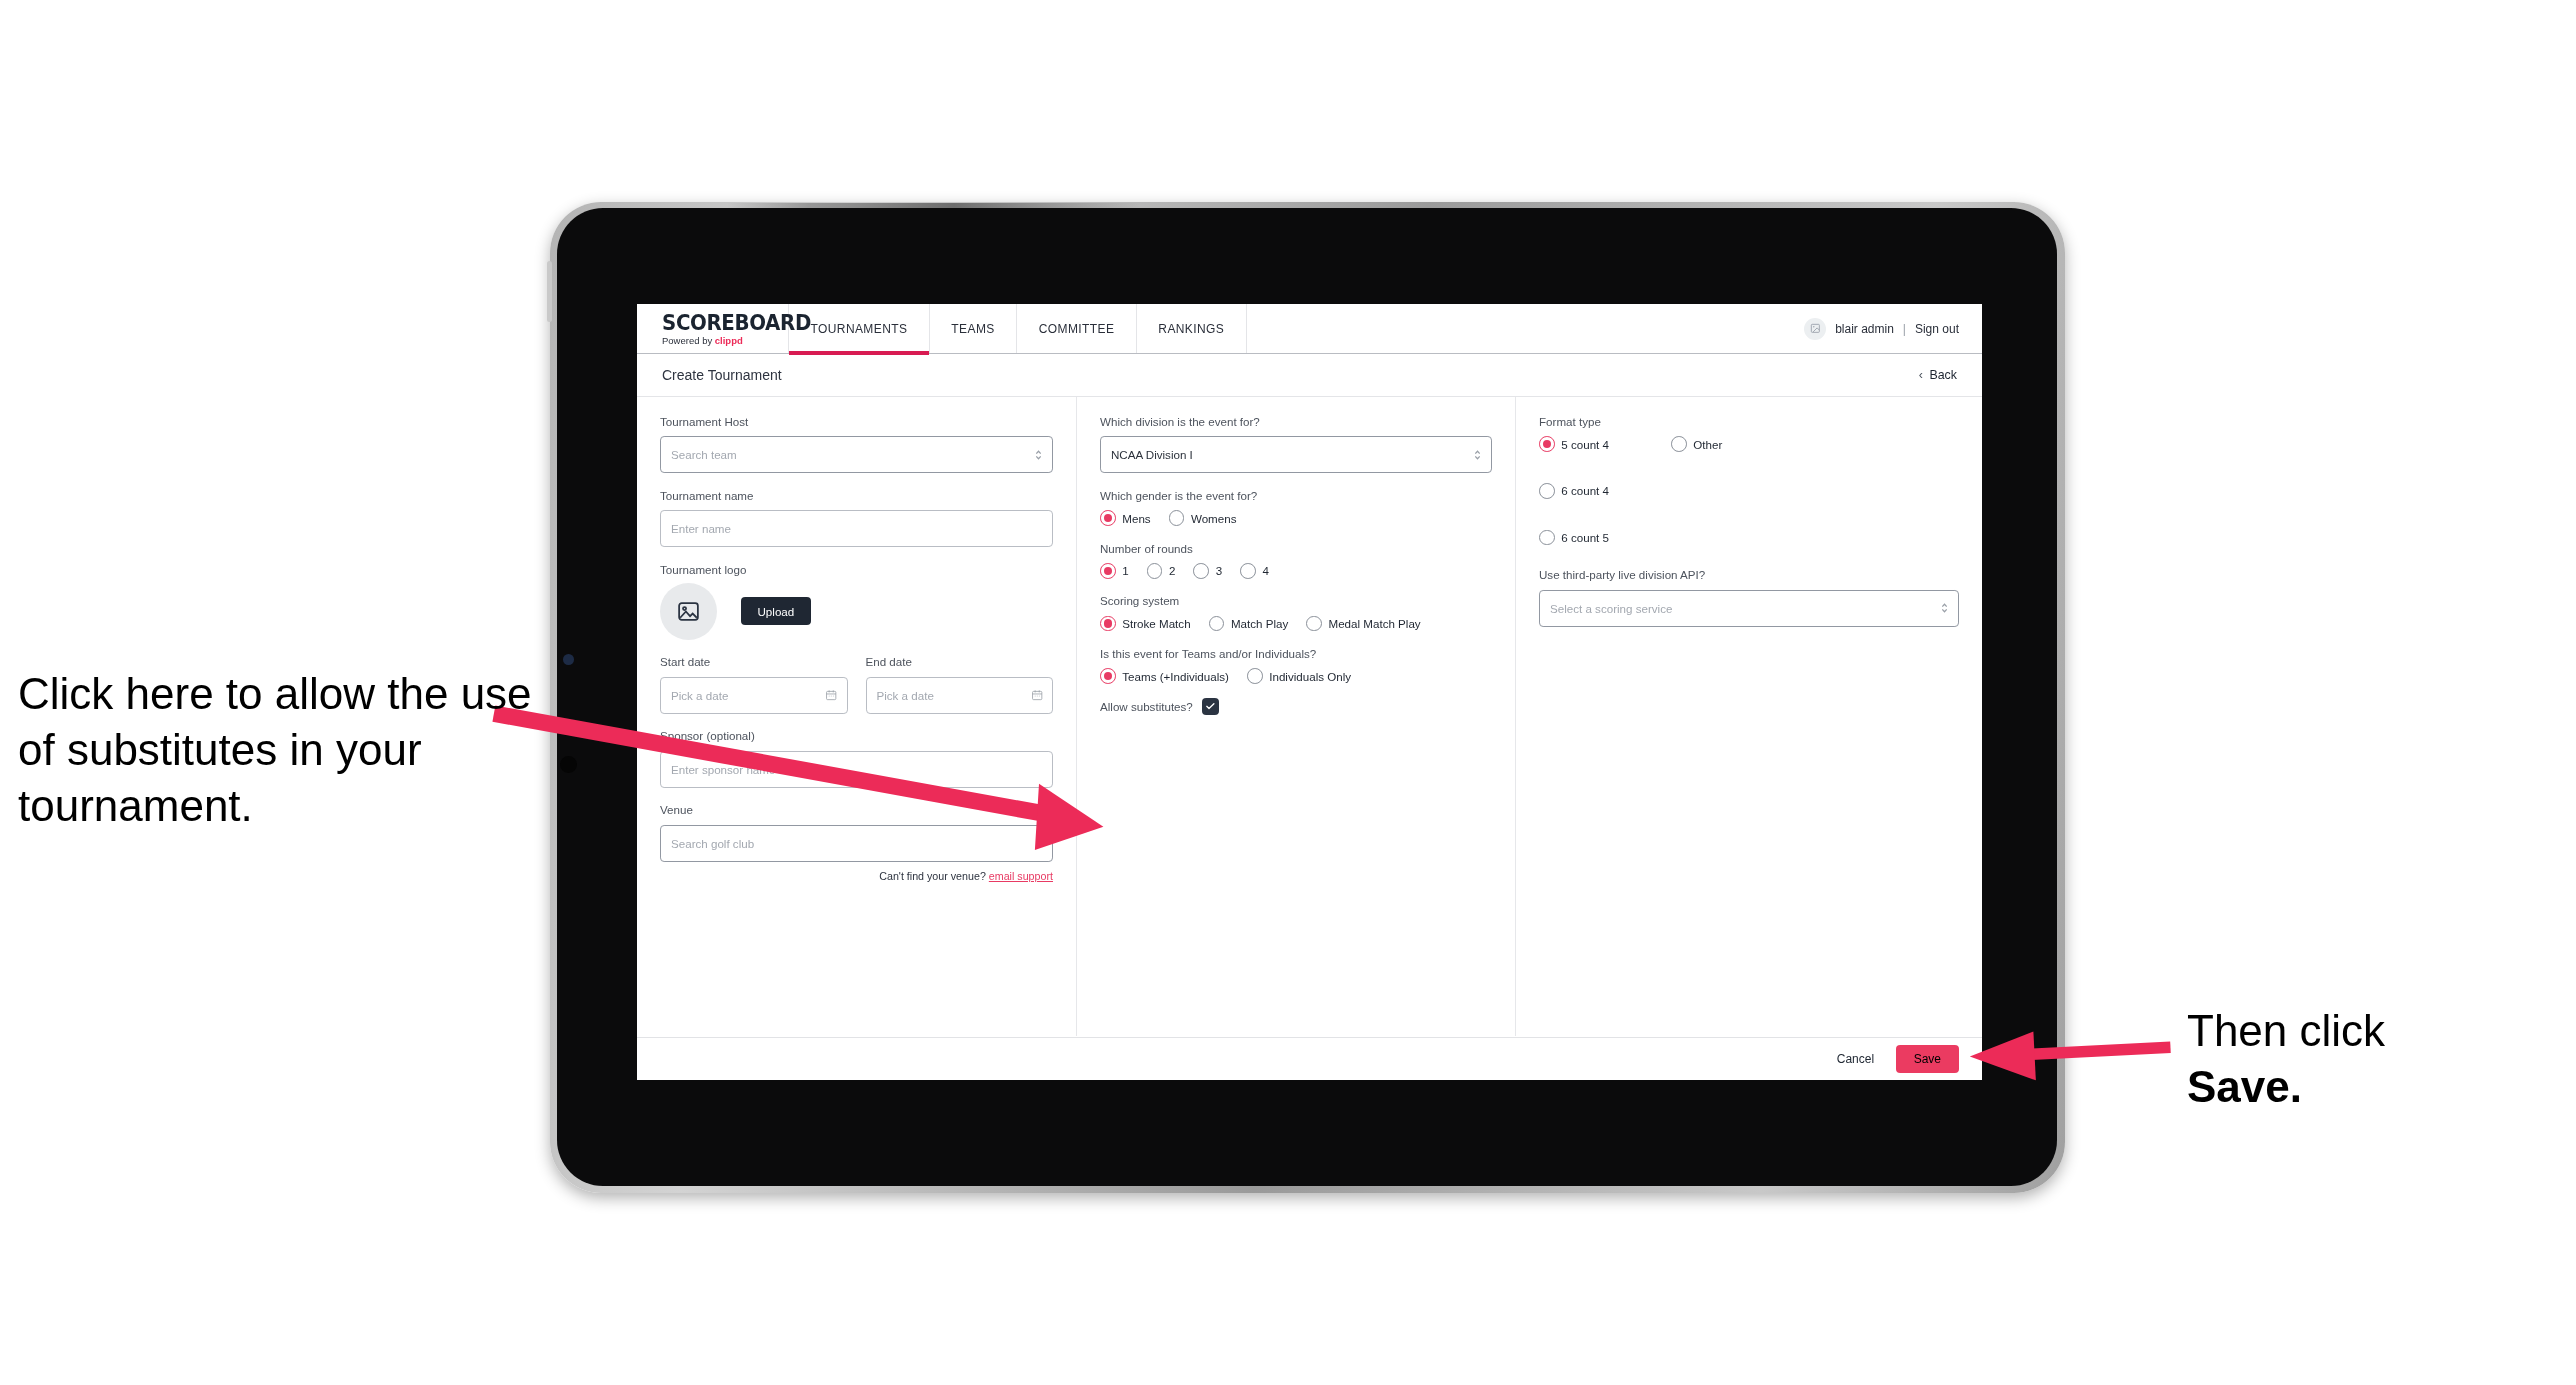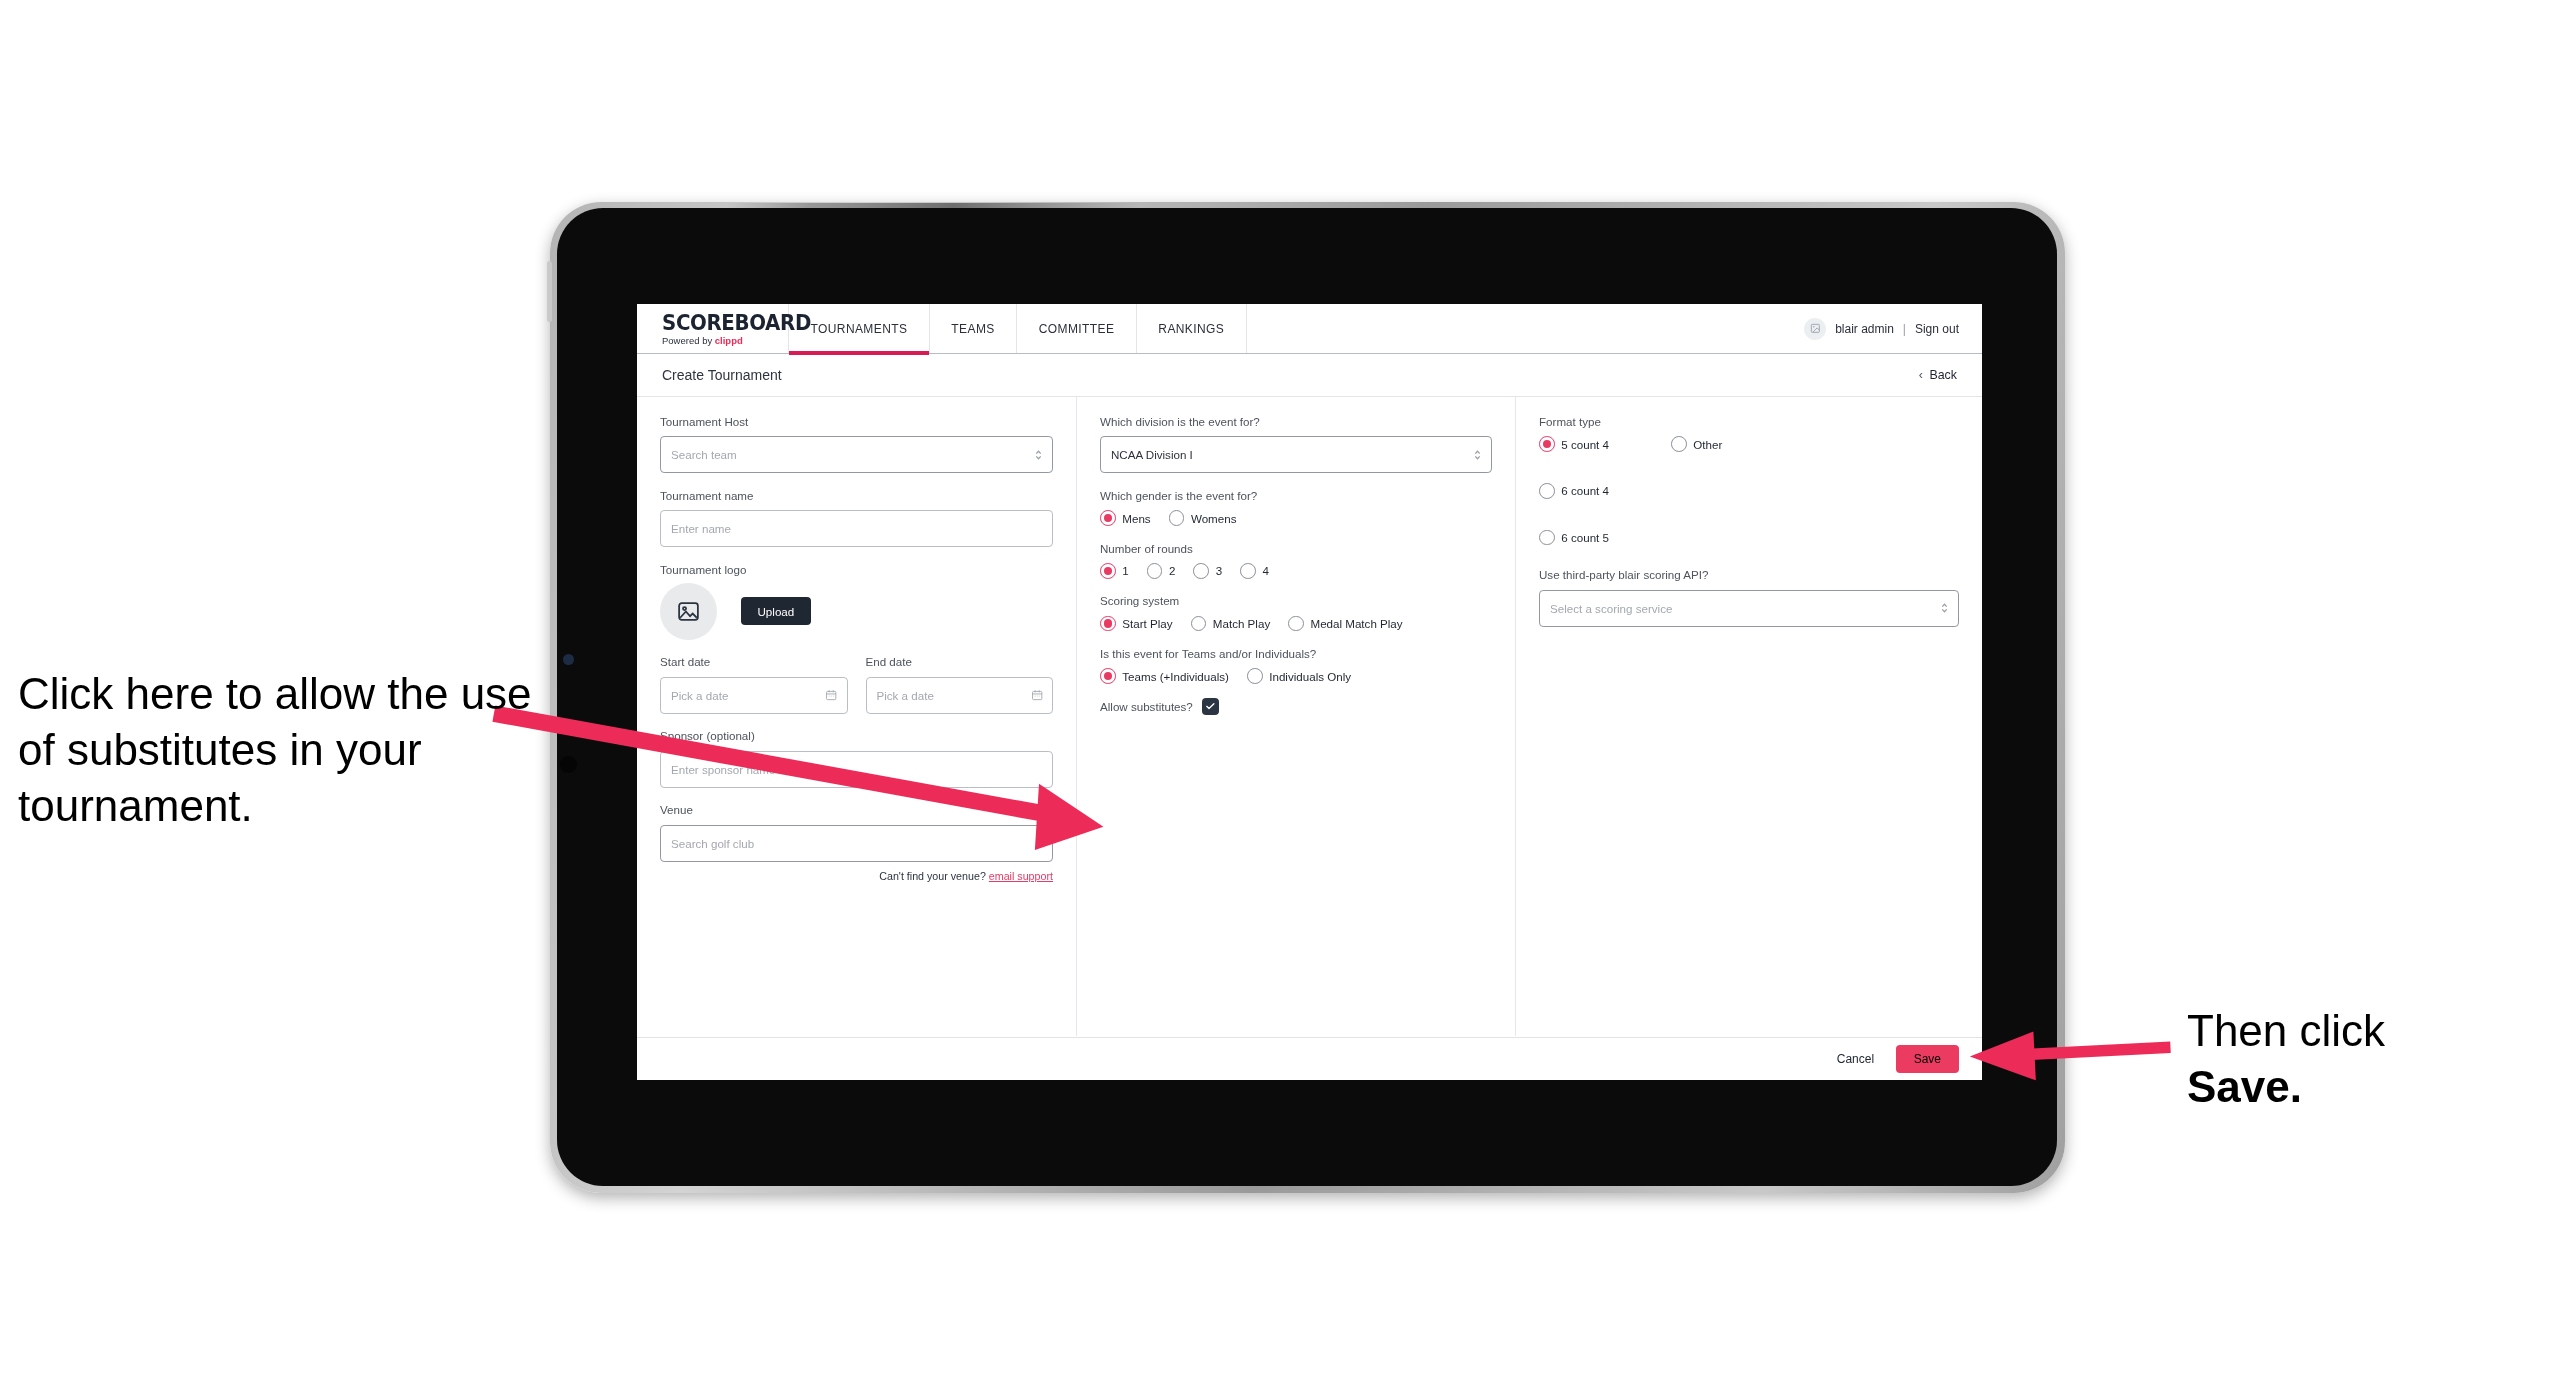--- a/index.html
+++ b/index.html
@@ -479,21 +479,21 @@
               <span class="radio-label">4</span>
             </div>
           </div>
         </div>
 
         <div class="fgroup">
           <div class="flabel">Scoring system</div>
           <div class="radio-row">
             <div class="radio-opt">
               <span class="radio on"></span>
-              <span class="radio-label">Start Play</span>
+              <span class="radio-label">Stroke Match</span>
             </div>
             <div class="radio-opt">
               <span class="radio"></span>
               <span class="radio-label">Match Play</span>
             </div>
             <div class="radio-opt">
               <span class="radio"></span>
               <span class="radio-label">Medal Match Play</span>
             </div>
           </div>
@@ -545,21 +545,21 @@
             <div class="fmt-right">
               <div class="radio-opt">
                 <span class="radio"></span>
                 <span class="radio-label">Other</span>
               </div>
             </div>
           </div>
         </div>
 
         <div style="margin-top:23px;">
-          <div class="flabel">Use third-party blair scoring API?</div>
+          <div class="flabel">Use third-party live division API?</div>
           <div class="input">
             <span class="ph">Select a scoring service</span>
             <span class="endicon">
               <svg class="stack-ic" viewBox="0 0 10 14" fill="none" stroke="#9aa0a8" stroke-width="1.4">
                   <path d="M2.5 5.5L5 2.8l2.5 2.7M2.5 8.5L5 11.2l2.5-2.7"></path>
                 </svg>
             </span>
           </div>
         </div>
       </div>

